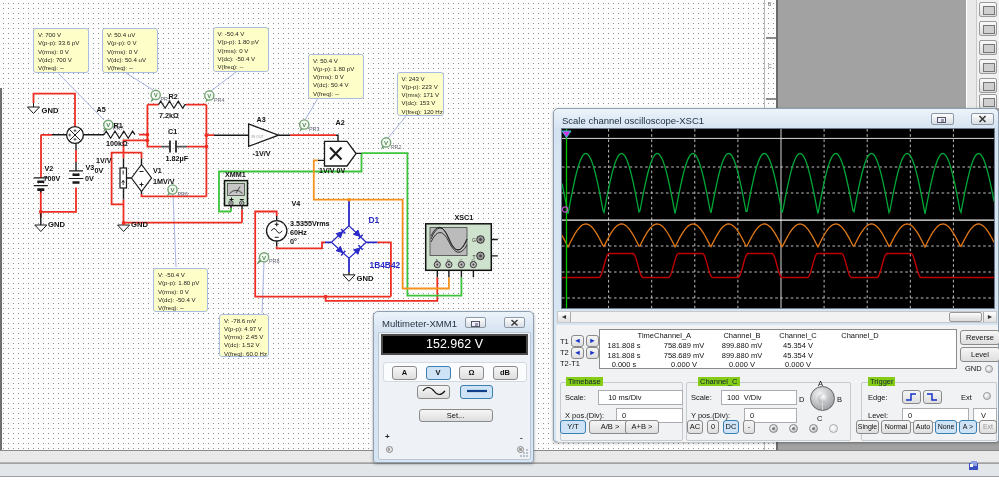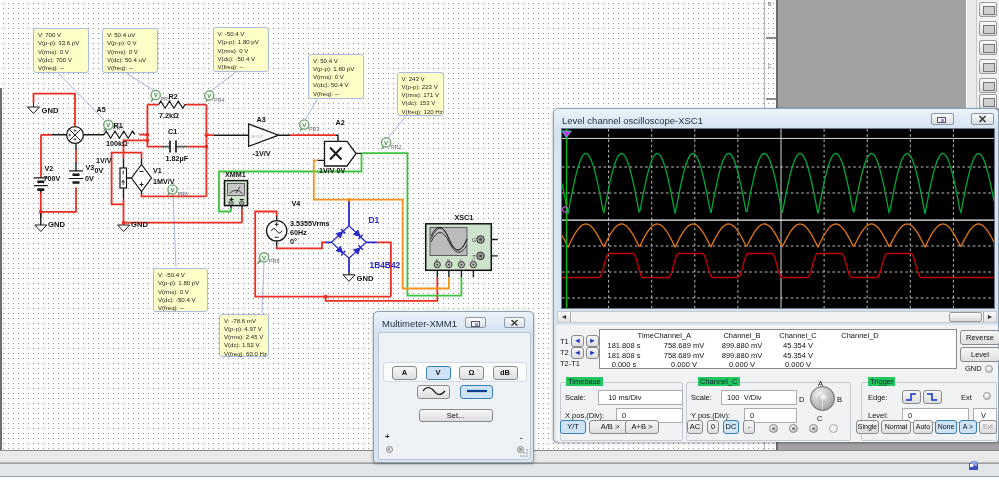--- a/index.html
+++ b/index.html
@@ -15,21 +15,21 @@
 #strip3{left:0;top:477px;width:999px;height:14px;background:#ffffff}
 #dicon{left:968px;top:461px;width:12px;height:11px}
 .ylabel{position:absolute;background:#fefec8;border:1px solid #a9bce3;border-radius:3px;font-size:6.1px;line-height:8.3px;color:#1c1c1c;padding:2px 0 0 4px;white-space:pre}
 .win{position:absolute;background:linear-gradient(#ecf3fa,#d3e1f0 22px,#d7e4f2 40px,#d7e4f2);border:1px solid #8fa0b2;border-radius:5px 5px 3px 3px;box-shadow:0 1px 3px rgba(0,0,0,.35)}
 .wtitle{position:absolute;left:8px;top:6px;font-size:9.5px;color:#1e2e3e}
 .wbtn{position:absolute;height:12px;background:linear-gradient(#fdfdfd,#d9dee4);border:1px solid #8a98a8;border-radius:2px;text-align:center}
 .dockg{position:absolute;left:5px;top:3px;width:9px;height:6px;border:1px solid #556;background:#eef}
 .dockg:before{content:"";position:absolute;right:1px;top:1px;width:3px;height:3px;background:#99a}
 .field{position:absolute;background:#fff;border:1px solid #abadb3;font-size:7.5px;color:#111;line-height:13px;padding-left:5px}
 .gbox{position:absolute;border:1px solid #c6cbd1;border-radius:2px}
-.glab{position:absolute;font-size:7.5px;color:#123;background:#22c55e;padding:0 2px}
+.glab{position:absolute;font-size:7.5px;color:#123;background:#84cc16;padding:0 2px}
 .sbtn{position:absolute;height:14px;background:linear-gradient(#f6f6f6,#dedede);border:1px solid #8a8a8a;border-radius:3px;font-size:7.5px;color:#111;text-align:center;line-height:12px}
 .sel{background:#cfe3f7;border:1px solid #3c7fb1}
 .rlab{position:absolute;font-size:7.5px;color:#111}
 </style></head>
 <body>
 <div class="abs" id="canvas"></div>
 <div class="abs" id="sheetline"></div>
 <div class="abs" style="left:0;top:88px;width:1.5px;height:362px;background:#6f6f6f"></div>
 <div class="abs" id="sheetdark"></div>
 
@@ -306,21 +306,21 @@
 V(p-p): 1.80 pV
 V(rms): 0 V
 V(dc): -50.4 V
 V(freq): --</div>
 <div class="ylabel" style="left:219px;top:313.5px;width:49.5px;height:43px">V: -78.6 mV
 V(p-p): 4.97 V
 V(rms): 2.45 V
 V(dc): 1.52 V
 V(freq): 60.0 Hz</div>
 <div class="win" id="scope" style="left:553px;top:107.5px;width:446px;height:334px">
-<div class="wtitle">Level channel oscilloscope-XSC1</div>
+<div class="wtitle">Scale channel oscilloscope-XSC1</div>
 <div class="wbtn" style="left:377px;top:4.5px;width:23px">
       <div class="dockg"></div>
     </div>
 <div class="wbtn" style="left:417px;top:4.5px;width:23px">
       <svg width="21" height="10" style="position:absolute;left:0;top:0">
         <path d="M7.5,2 L13.5,8 M13.5,2 L7.5,8" stroke="#3a3a3a" stroke-width="1.6"></path>
       </svg>
     </div>
 <div class="abs" style="left:7px;top:19.5px;width:434px;height:181px;background:#000;border:1px solid #6a7a88">
 <svg width="432" height="179" viewBox="0 0 432 179">
@@ -450,20 +450,23 @@
 <div class="wtitle">Multimeter-XMM1</div>
 <div class="wbtn" style="left:91px;top:5px;width:21px;height:11px">
       <div class="dockg" style="top:2.5px"></div>
     </div>
 <div class="wbtn" style="left:130px;top:5px;width:21px;height:11px">
       <svg width="19" height="9" style="position:absolute;left:0;top:0">
         <path d="M6.5,2 L12.5,7.5 M12.5,2 L6.5,7.5" stroke="#3a3a3a" stroke-width="1.5"></path>
       </svg>
     </div>
 <div class="abs" style="left:4px;top:20px;width:153px;height:128px;background:#eef2f6;border:1px solid #b9c6d4;border-radius:2px">
+<div class="abs" style="left:2px;top:1px;width:147px;height:21px;background:#000;border:2px solid #4a4a4a">
+<div class="abs" style="left:0;top:1px;width:100%;text-align:center;font-size:12.5px;color:#fff">152.962 V</div>
+</div>
 <div class="abs" style="left:4px;top:29px;width:144px;height:20px;background:#fbfcfd;border:1px solid #d4dae0;border-radius:3px"></div>
 <div class="sbtn" style="left:13px;top:32.5px;width:25px;height:14px;font-weight:bold">A</div>
 <div class="sbtn sel" style="left:46.5px;top:32.5px;width:25px;height:14px;font-weight:bold">V</div>
 <div class="sbtn" style="left:80px;top:32.5px;width:25px;height:14px;font-weight:bold">Ω</div>
 <div class="sbtn" style="left:113.5px;top:32.5px;width:25px;height:14px;font-weight:bold">dB</div>
 <div class="sbtn" style="left:38px;top:51.5px;width:33px;height:14.5px"><svg width="26" height="10" viewBox="0 0 26 10">
           <path d="M2,5 q5,-7 11,0 q5,7 11,0" stroke="#111" stroke-width="1.2" fill="none"></path>
         </svg></div>
 <div class="sbtn sel" style="left:81px;top:51.5px;width:33px;height:14.5px"><svg width="26" height="10" viewBox="0 0 26 10">
           <path d="M3,5 H23" stroke="#10408a" stroke-width="2.2" fill="none"></path>

